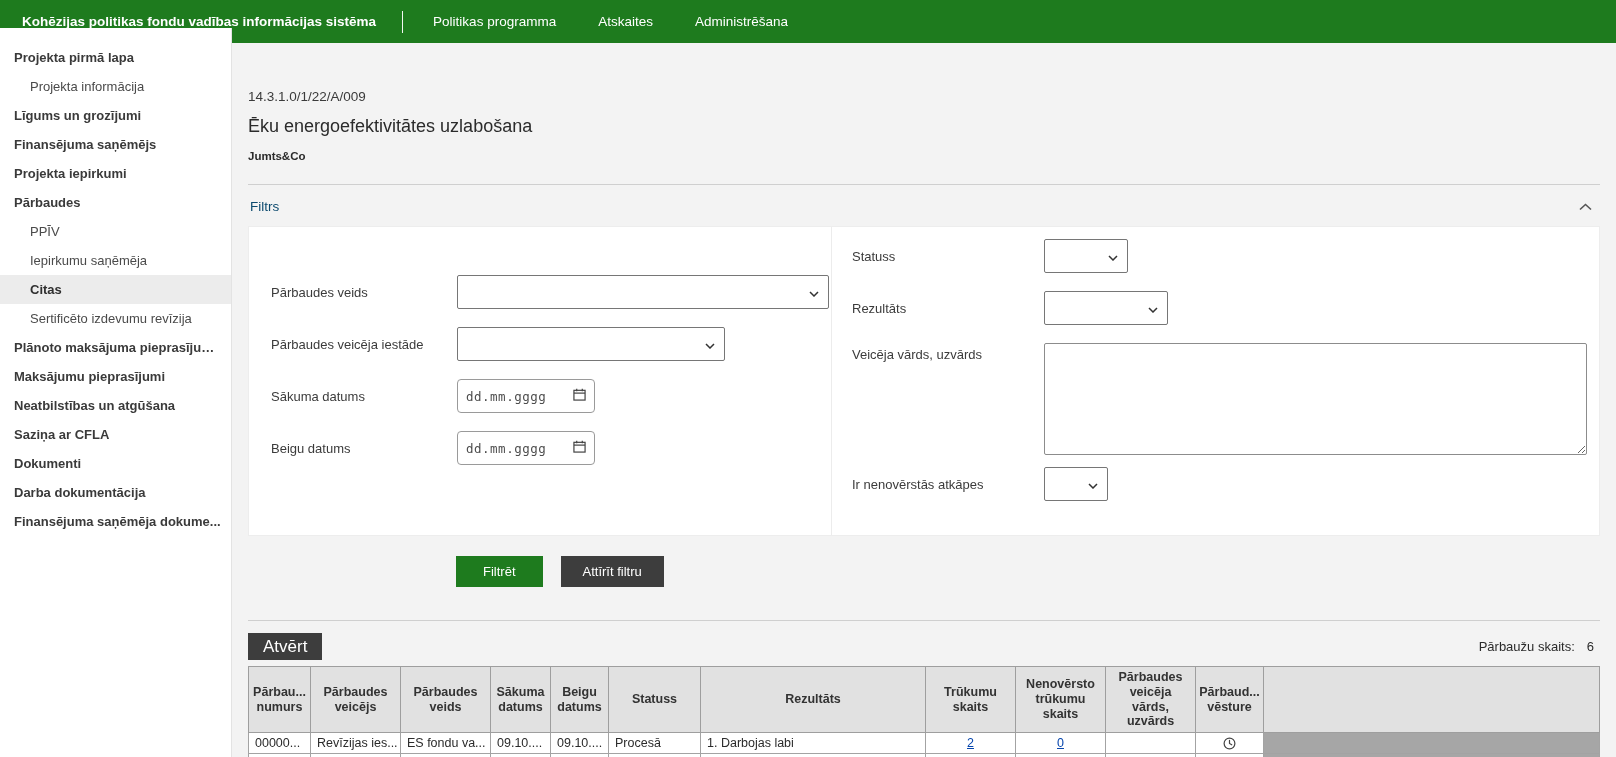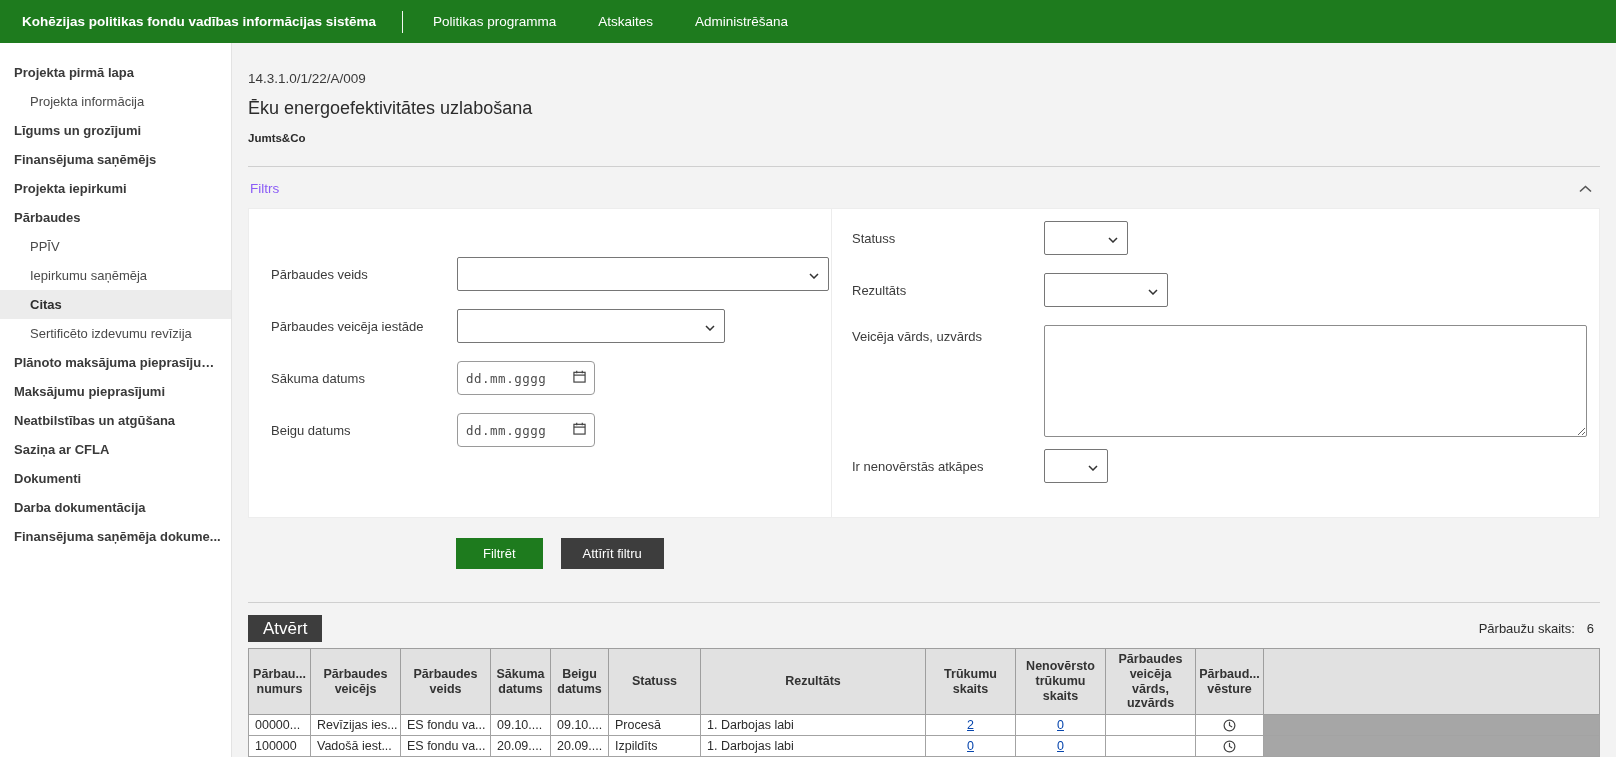--- a/index.html
+++ b/index.html
@@ -20,46 +20,46 @@
     color: #fff;
     padding-left: 22px;
   }
   .topbar-title { font-size: 13.5px; font-weight: 700; white-space: nowrap; }
   .topbar-sep { width: 1px; height: 22px; background: rgba(255,255,255,0.95); margin: 0 0 0 26px; }
   .topbar-menu { display: flex; align-items: center; gap: 42px; margin-left: 30px; }
   .topbar-link { font-size: 13.5px; color: #fff; text-decoration: none; cursor: pointer; white-space: nowrap; }
 
   
   .sidebar {
-    position: absolute; top: 43px; left: 0; bottom: 0;
+    position: absolute; top: 28px; left: 0; bottom: 0;
     width: 232px; background: #fff; border-right: 1px solid #e3e3e3;
     padding-top: 15px;
   }
   .side-item {
     display: block; padding: 7px 10px 7px 14px;
     font-size: 13px; font-weight: 700; color: #3a3a3a;
     cursor: pointer; white-space: nowrap; overflow: hidden; text-overflow: ellipsis;
   }
   .side-item.lvl1 { padding-left: 30px; font-weight: 400; color: #4a4a4a; }
   .side-item.active { background: #ececec; font-weight: 700; color: #2f2f2f; }
 
   
   .main {
     position: absolute; top: 43px; left: 232px; right: 0; bottom: 0;
     padding: 0 16px; overflow: hidden;
   }
-  .project-head { padding-top: 28px; }
+  .project-head { padding-top: 46px; }
   .project-number { font-size: 13.5px; color: #3b3b3b; }
   .project-title { font-size: 18px; font-weight: 400; color: #2b2b2b; margin-top: 12px; }
   .project-beneficiary { font-size: 11.5px; font-weight: 700; color: #2b2b2b; margin-top: 13px; }
   .hr { border-top: 1px solid #cfcfcf; margin-top: 22px; }
 
   .filter-head {
     display: flex; justify-content: space-between; align-items: center;
-    padding: 14px 8px 12px 2px; font-size: 13.5px; color: #8b5cf6;
+    padding: 14px 8px 12px 2px; font-size: 13.5px; color: #0c4a6e;
   }
   .chev-btn { cursor: pointer; display: inline-flex; }
 
   
   .filter-card { display: flex; background: #fff; border: 1px solid #ededed; }
   .filter-col-left { width: 582px; padding: 48px 0 26px 22px; flex-shrink: 0; }
   .filter-col-right { flex: 1; padding: 12px 12px 16px 20px; border-left: 1px solid #ececec; }
   .frow { display: flex; align-items: center; margin-bottom: 18px; }
   .frow.top { align-items: flex-start; margin-bottom: 12px; }
   .frow.top .flabel { padding-top: 4px; }

